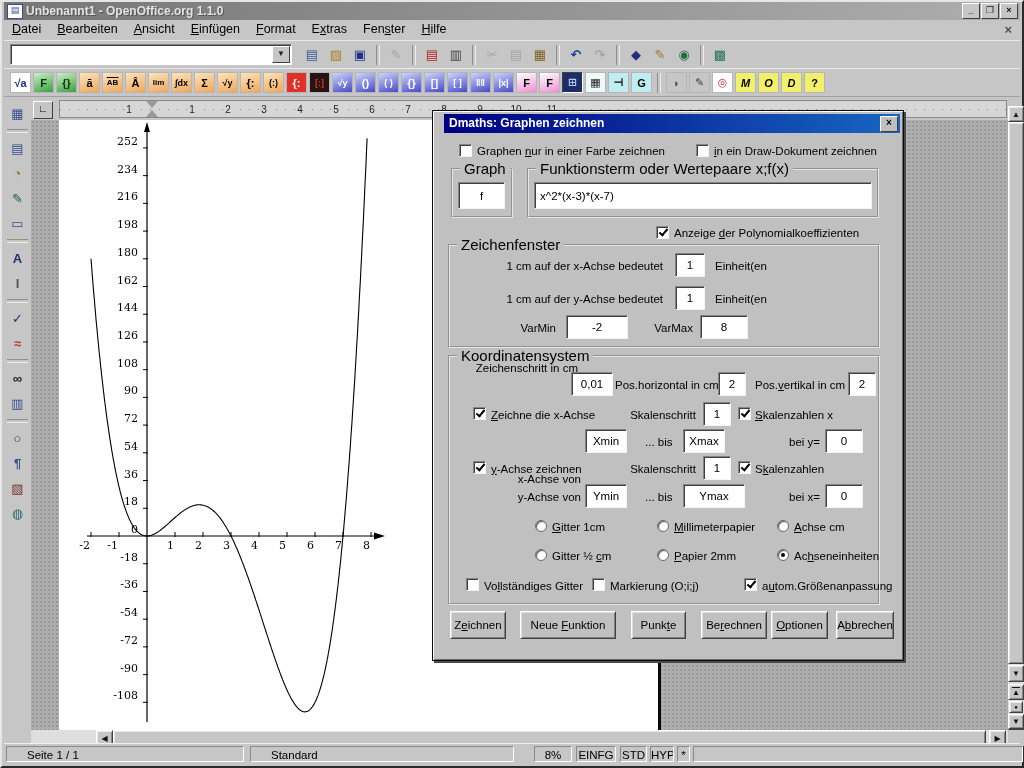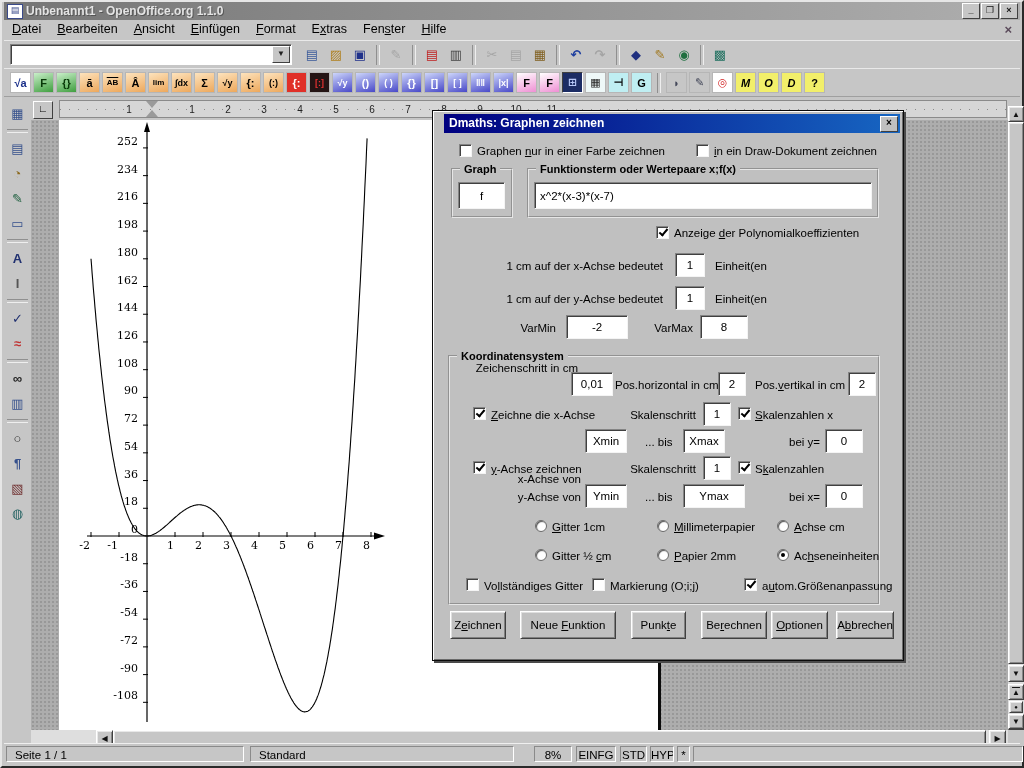--- a/index.html
+++ b/index.html
@@ -66,31 +66,31 @@
   .vsb-thumb{position:absolute;left:0;top:16px;width:16px;height:542px;background:#c6c6c6;
     border:1px solid;border-color:#fff #404040 #404040 #fff;box-shadow:inset 1px 1px 0 #e8e8e8,inset -1px -1px 0 #888;box-sizing:border-box;}
   .hsb{position:absolute;left:29px;top:728px;width:977px;height:16px;background:#dedede;}
   .hsb-thumb{position:absolute;left:82px;top:0;width:873px;height:16px;background:#c6c6c6;
     border:1px solid;border-color:#fff #404040 #404040 #fff;box-shadow:inset 1px 1px 0 #e8e8e8,inset -1px -1px 0 #888;box-sizing:border-box;}
   .corner{position:absolute;left:1006px;top:728px;width:16px;height:16px;background:#c6c6c6;}
   .overline{text-decoration:overline;}
   
   .statusbar{position:absolute;left:2px;right:2px;bottom:2px;height:20px;background:#c6c6c6;border-top:1px solid #efefef;}
   .spanel{position:absolute;top:2px;height:16px;border:1px solid;border-color:#8a8a8a #fff #fff #8a8a8a;
-    font-size:11.5px;line-height:16px;padding-left:8px;box-sizing:border-box;white-space:nowrap;overflow:hidden;}
+    font-size:11.5px;line-height:16px;padding-left:20px;box-sizing:border-box;white-space:nowrap;overflow:hidden;}
   
   .dlg{position:absolute;left:430px;top:108px;width:470px;height:549px;background:#c0c0c0;z-index:50;
     border:1px solid #0a0a0a;box-shadow:inset 1px 1px 0 #fff,inset -1px -1px 0 #6a6a6a,2px 2px 0 #4a4a4a;
     font-size:11.5px;}
   .dlg-title{position:absolute;left:3px;top:3px;right:3px;height:19px;
     background:linear-gradient(90deg,#000080,#1766c2);color:#fff;font-weight:bold;font-size:12px;line-height:19px;padding-left:5px;box-sizing:border-box;margin-left:8px;}
   .dlg-close{position:absolute;right:2px;top:2px;width:16px;height:14px;background:#c0c0c0;
     border:1px solid;border-color:#fff #404040 #404040 #fff;text-align:center;line-height:12px;font-size:10px;font-weight:bold;color:#000;}
   .grp{position:absolute;border:2px groove #e6e6e6;box-sizing:border-box;}
-  .grp-label{position:absolute;top:-8px;left:7px;background:#c0c0c0;padding:0 4px;font-size:11px;height:14px;line-height:14px;white-space:nowrap;font-weight:bold;}
+  .grp-label{position:absolute;top:-8px;left:7px;background:#c0c0c0;padding:0 4px;font-size:15px;height:14px;line-height:14px;white-space:nowrap;}
   .lbl{position:absolute;height:14px;line-height:14px;white-space:nowrap;font-size:11.5px;}
   .lblr{text-align:right;}
   .fld{position:absolute;background:#fff;border:1px solid;border-color:#848484 #f4f4f4 #f4f4f4 #848484;
     box-shadow:inset 1px 1px 0 #404040;box-sizing:border-box;font-size:11.5px;display:flex;align-items:center;justify-content:center;}
   .fld.left{justify-content:flex-start;padding-left:5px;}
   .cbbox{position:absolute;width:13px;height:13px;background:#fff;border:1px solid;border-color:#848484 #f4f4f4 #f4f4f4 #848484;
     box-shadow:inset 1px 1px 0 #404040;box-sizing:border-box;}
   .cbbox.checked:after{content:"";position:absolute;left:2px;top:2px;width:7px;height:3px;
     border-left:2px solid #000;border-bottom:2px solid #000;transform:rotate(-50deg);}
   .rad{position:absolute;width:12px;height:12px;border-radius:50%;background:#fff;border:1px solid #6a6a6a;
@@ -359,20 +359,23 @@
     <div class="fld" style="left:25px;top:71px;width:47px;height:27px;">f</div>
 
     <div class="grp" style="left:94px;top:57px;width:352px;height:50px;">
       <span class="grp-label">Funktionsterm oder Wertepaare  x;f(x)</span>
     </div>
     <div class="fld left" style="left:101px;top:71px;width:338px;height:27px;">x^2*(x-3)*(x-7)</div>
 
     <span class="cbbox checked" style="left:223px;top:115px;"></span>
     <span class="lbl" style="left:241px;top:115px;">Anzeige <u>d</u>er Polynomialkoeffizienten</span>
 
+    <div class="grp" style="left:15px;top:133px;width:432px;height:104px;">
+      <span class="grp-label">Zeichenfenster</span>
+    </div>
     <span class="lbl lblr" style="left:30px;top:148px;width:200px;">1 cm auf der x-Achse bedeutet</span>
     <div class="fld" style="left:242px;top:142px;width:30px;height:24px;">1</div>
     <span class="lbl clip" style="left:282px;top:148px;width:57px;">Einheit(en</span>
     <span class="lbl lblr" style="left:30px;top:181px;width:200px;">1 cm auf der y-Achse bedeutet</span>
     <div class="fld" style="left:242px;top:175px;width:30px;height:24px;">1</div>
     <span class="lbl clip" style="left:282px;top:181px;width:57px;">Einheit(en</span>
     <span class="lbl lblr" style="left:75px;top:210px;width:48px;">VarMin</span>
     <div class="fld" style="left:133px;top:204px;width:62px;height:24px;">-2</div>
     <span class="lbl lblr" style="left:208px;top:210px;width:52px;">VarMax</span>
     <div class="fld" style="left:267px;top:204px;width:48px;height:24px;">8</div>

